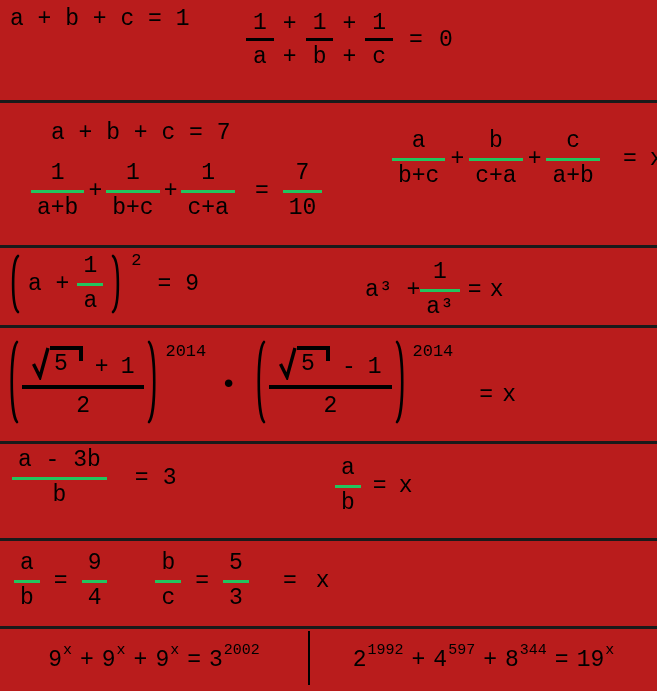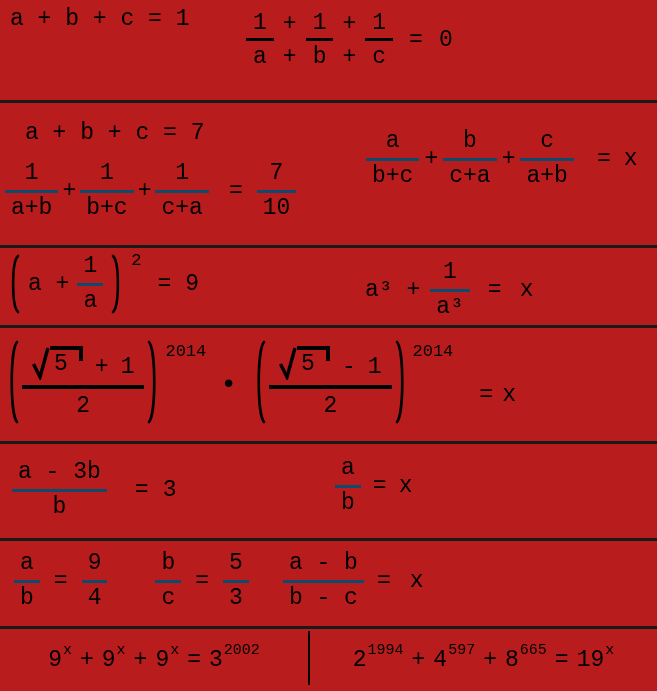--- a/index.html
+++ b/index.html
@@ -8,21 +8,21 @@
     font-family:Liberation Mono, monospace; color:#000; font-size:23px;
     overflow:hidden;
   }
   .row { position:relative; box-sizing:border-box; }
   .sep { height:3px; background:#1a1a1a; width:100%; }
   .abs { position:absolute; }
 
   
   .frac { display:inline-block; text-align:center; vertical-align:middle; }
   .frac .num { display:block; padding:0 6px 3px; line-height:1.12; }
-  .frac .den { display:block; border-top:3px solid #0c4a6e; padding:3px 6px 0; line-height:1.12; }
+  .frac .den { display:block; border-top:3px solid #22c55e; padding:3px 6px 0; line-height:1.12; }
 
   .op { display:inline-block; }
   .grp { display:flex; align-items:center; }
 
   
   .rgrid { display:grid; grid-template-columns:repeat(5,auto); column-gap:9px; align-items:end; }
   .rgrid .nb { text-align:center; border-bottom:3px solid #000; padding:0 7px 2px; }
   .rgrid .pt { padding-bottom:4px; }
   .rgrid .db { text-align:center; padding-top:3px; }
 
@@ -71,21 +71,21 @@
         <span class="db">b</span>
         <span class="db">+</span>
         <span class="db">c</span>
       </div>
       <span class="op">=</span>
       <span>0</span>
     </div>
   </section>
   <div class="sep"></div>
 
-  <section class="row" style="height:142px;">
+  <section class="row" style="height:142px;margin-left:26px;">
     <div class="abs" style="left:25px; top:17px;">a + b + c = 7</div>
 
     <div class="abs grp" style="left:5px; top:58px; gap:4px;">
       <span class="frac">
         <span class="num">1</span>
         <span class="den">a+b</span>
       </span>
       <span class="op">+</span>
       <span class="frac">
         <span class="num">1</span>
@@ -135,21 +135,21 @@
         <span class="den">a</span>
       </span>
       <svg class="paren" width="12" height="60" viewBox="0 0 12 60" preserveAspectRatio="none">
           <path d="M2 2 C8.5 8 8.5 52 2 58"></path>
         </svg>
       <span class="sup" style="margin-top:-3px;">2</span>
       <span class="op" style="margin-left:8px;">=</span>
       <span style="margin-left:6px;">9</span>
     </div>
 
-    <div class="abs grp" style="left:365px; top:12px; gap:10px;">
+    <div class="abs grp" style="left:365px; top:12px; ">
       <span>a³ +</span>
       <span class="frac">
         <span class="num">1</span>
         <span class="den">a³</span>
       </span>
       <span class="op" style="margin-left:8px;">=</span>
       <span style="margin-left:8px;">x</span>
     </div>
   </section>
   <div class="sep"></div>
@@ -207,21 +207,21 @@
 
       <span class="grp" style="margin:26px 0 0 26px; gap:9px;">
         <span>=</span>
         <span>x</span>
       </span>
     </div>
   </section>
   <div class="sep"></div>
 
   <section class="row" style="height:94px;">
-    <div class="abs grp" style="left:12px; top:16px; gap:14px;">
+    <div class="abs grp" style="left:12px; top:4px; gap:14px;">
       <span class="frac">
         <span class="num">a - 3b</span>
         <span class="den">b</span>
       </span>
       <span class="op" style="margin-left:14px;">=</span>
       <span>3</span>
     </div>
     <div class="abs grp" style="left:335px; top:12px; gap:12px;">
       <span class="frac">
         <span class="num">a</span>
@@ -251,24 +251,20 @@
           <span class="num">b</span>
           <span class="den">c</span>
         </span>
         <span class="op">=</span>
         <span class="frac">
           <span class="num">5</span>
           <span class="den">3</span>
         </span>
       </span>
       <span class="grp" style="gap:13px; margin-left:34px;">
-        <span class="frac">
-          <span class="num">a - b</span>
-          <span class="den">b - c</span>
-        </span>
         <span class="op">=</span>
         <span style="margin-left:6px;">x</span>
       </span>
     </div>
   </section>
   <div class="sep"></div>
 
   <section class="row" style="height:62px;">
     <div class="r7">
       <div class="r7half" style="flex:0 0 308px;">
@@ -280,27 +276,27 @@
         <span class="op" style="margin:0 8px;">+</span>
         <span>9</span>
           <span class="pw">x</span>
         <span class="op" style="margin:0 8px;">=</span>
         <span>3</span>
           <span class="pw">2002</span>
       </div>
       <div class="r7divider"></div>
       <div class="r7half" style="flex:1;">
         <span>2</span>
-          <span class="pw">1994</span>
+          <span class="pw">1992</span>
         <span class="op" style="margin:0 8px;">+</span>
         <span>4</span>
           <span class="pw">597</span>
         <span class="op" style="margin:0 8px;">+</span>
         <span>8</span>
-          <span class="pw">665</span>
+          <span class="pw">344</span>
         <span class="op" style="margin:0 8px;">=</span>
         <span>19</span>
           <span class="pw">x</span>
       </div>
     </div>
   </section>
 
 </div>
 
 </body></html>

